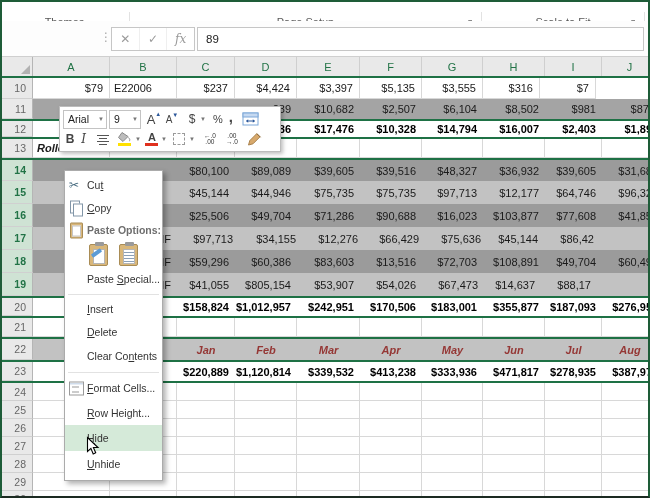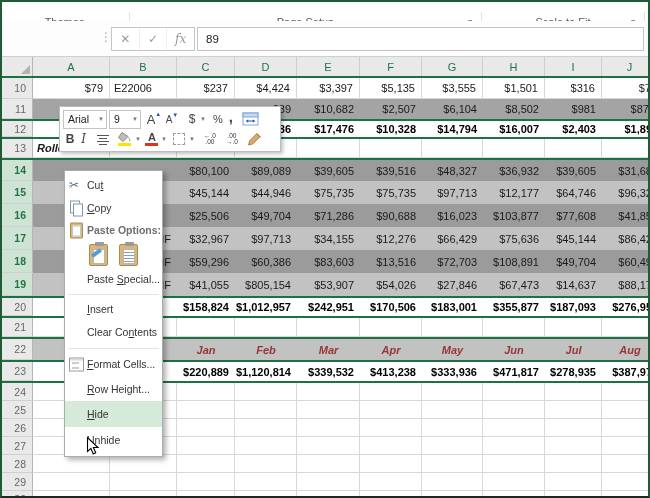--- a/index.html
+++ b/index.html
@@ -157,21 +157,20 @@
       </div>
       <div class="grow plain" style="height: 21px;">
         <div class="rowhdr" style="width: 33px;">10</div>
         <div class="cell" style="width: 77px;">$79</div>
         <div class="cell al" style="width: 67px;">E22006</div>
         <div class="cell" style="width: 58px;">$237</div>
         <div class="cell" style="width: 62px;">$4,424</div>
         <div class="cell" style="width: 63px;">$3,397</div>
         <div class="cell" style="width: 62px;">$5,135</div>
         <div class="cell" style="width: 61px;">$3,555</div>
-        <div class="cell" style="width: 62px;">$1,501</div>
         <div class="cell" style="width: 57px;">$316</div>
         <div class="cell" style="width: 56px;">$7</div>
       </div>
       <div class="grow band-dark" style="height: 20px;">
         <div class="rowhdr" style="width: 33px;">11</div>
         <div class="cell" style="width: 77px;"></div>
         <div class="cell" style="width: 67px;"></div>
         <div class="cell" style="width: 58px;"></div>
         <div class="cell" style="width: 62px;">289</div>
         <div class="cell" style="width: 63px;">$10,682</div>
@@ -243,21 +242,20 @@
         <div class="cell" style="width: 62px;">$90,688</div>
         <div class="cell" style="width: 61px;">$16,023</div>
         <div class="cell" style="width: 62px;">$103,877</div>
         <div class="cell" style="width: 57px;">$77,608</div>
         <div class="cell" style="width: 56px;">$41,85</div>
       </div>
       <div class="grow band-light sel" style="height: 23px;">
         <div class="rowhdr" style="width: 33px;">17</div>
         <div class="cell" style="width: 77px;"></div>
         <div class="cell" style="width: 67px;">IF</div>
-        <div class="cell" style="width: 58px;">$32,967</div>
         <div class="cell" style="width: 62px;">$97,713</div>
         <div class="cell" style="width: 63px;">$34,155</div>
         <div class="cell" style="width: 62px;">$12,276</div>
         <div class="cell" style="width: 61px;">$66,429</div>
         <div class="cell" style="width: 62px;">$75,636</div>
         <div class="cell" style="width: 57px;">$45,144</div>
         <div class="cell" style="width: 56px;">$86,42</div>
       </div>
       <div class="grow band-dark sel" style="height: 23px;">
         <div class="rowhdr" style="width: 33px;">18</div>
@@ -273,21 +271,20 @@
         <div class="cell" style="width: 56px;">$60,49</div>
       </div>
       <div class="grow band-light sel" style="height: 23px;">
         <div class="rowhdr" style="width: 33px;">19</div>
         <div class="cell" style="width: 77px;"></div>
         <div class="cell" style="width: 67px;">IF</div>
         <div class="cell" style="width: 58px;">$41,055</div>
         <div class="cell" style="width: 62px;">$805,154</div>
         <div class="cell" style="width: 63px;">$53,907</div>
         <div class="cell" style="width: 62px;">$54,026</div>
-        <div class="cell" style="width: 61px;">$27,846</div>
         <div class="cell" style="width: 62px;">$67,473</div>
         <div class="cell" style="width: 57px;">$14,637</div>
         <div class="cell" style="width: 56px;">$88,17</div>
       </div>
       <div class="grow total tb bb" style="height: 22px;">
         <div class="rowhdr" style="width: 33px;">20</div>
         <div class="cell" style="width: 77px;"></div>
         <div class="cell" style="width: 67px;"></div>
         <div class="cell" style="width: 58px;">$158,824</div>
         <div class="cell" style="width: 62px;">$1,012,957</div>
@@ -551,20 +548,23 @@
         </div>
       </div>
       <div class="m-item" style="height: 23px;">
         <span>Paste <u>S</u>pecial...</span>
       </div>
       <div class="m-sep" style="height: 7px;"></div>
       <div class="m-item" style="height: 23px;">
         <span><u>I</u>nsert</span>
       </div>
       <div class="m-item" style="height: 24px;">
+        <span><u>D</u>elete</span>
+      </div>
+      <div class="m-item" style="height: 24px;">
         <span>Clear Co<u>n</u>tents</span>
       </div>
       <div class="m-sep" style="height: 7px;"></div>
       <div class="m-item" style="height: 25px;">
         <span class="ic ic-dialog"></span>
         <span><u>F</u>ormat Cells...</span>
       </div>
       <div class="m-item" style="height: 25px;">
         <span><u>R</u>ow Height...</span>
       </div>

